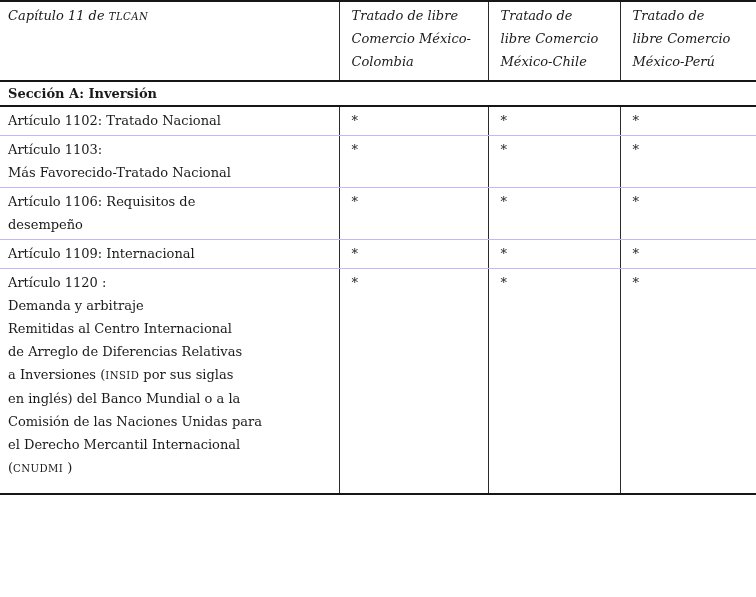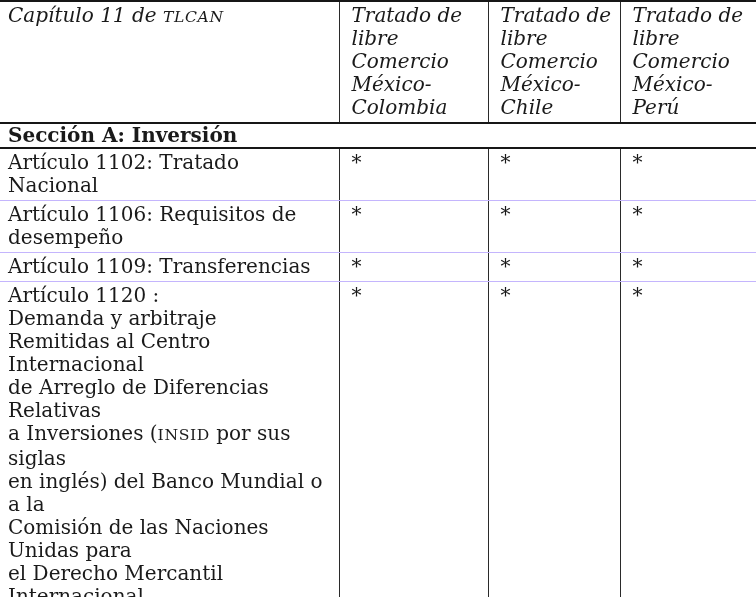--- a/index.html
+++ b/index.html
@@ -13,21 +13,21 @@
     width: 756px;
     border-collapse: collapse;
     table-layout: fixed;
     border-top: 2px solid #161616;
     border-bottom: 2px solid #161616;
   }
   th, td {
     vertical-align: top;
     text-align: left;
     padding: 2px 8px 3px 8px;
-    font-size: 20px;
+    font-size: 13px;
     font-weight: normal;
     line-height: 23px;
     white-space: pre-line;
     overflow: hidden;
   }
   th + th, td + td { border-left: 1px solid #2a2a2a; padding-left: 12px; }
   thead th {
     font-style: italic;
     border-bottom: 2px solid #161616;
   }
@@ -73,31 +73,38 @@
       <td colspan="4">Sección A: Inversión</td>
     </tr>
 
     <tr class="data-row" style="height:28px">
       <td>Artículo 1102: Tratado Nacional</td>
       <td>*</td>
       <td>*</td>
       <td>*</td>
     </tr>
 
+    <tr class="data-row" style="height:52px">
+      <td>Artículo 1103:
+Más Favorecido-Tratado Nacional</td>
+      <td>*</td>
+      <td>*</td>
+      <td>*</td>
+    </tr>
 
     <tr class="data-row" style="height:52px">
       <td>Artículo 1106: Requisitos de
 desempeño</td>
       <td>*</td>
       <td>*</td>
       <td>*</td>
     </tr>
 
     <tr class="data-row" style="height:28px">
-      <td>Artículo 1109: Transferencias</td>
+      <td>Artículo 1109: Internacional</td>
       <td>*</td>
       <td>*</td>
       <td>*</td>
     </tr>
 
 
 
 
     <tr class="data-row" style="height:225px">
       <td><span>Artículo 1120 :

